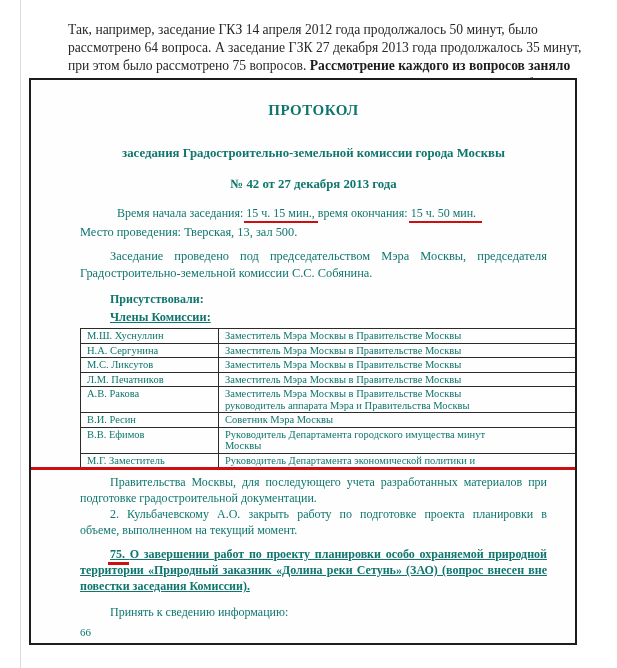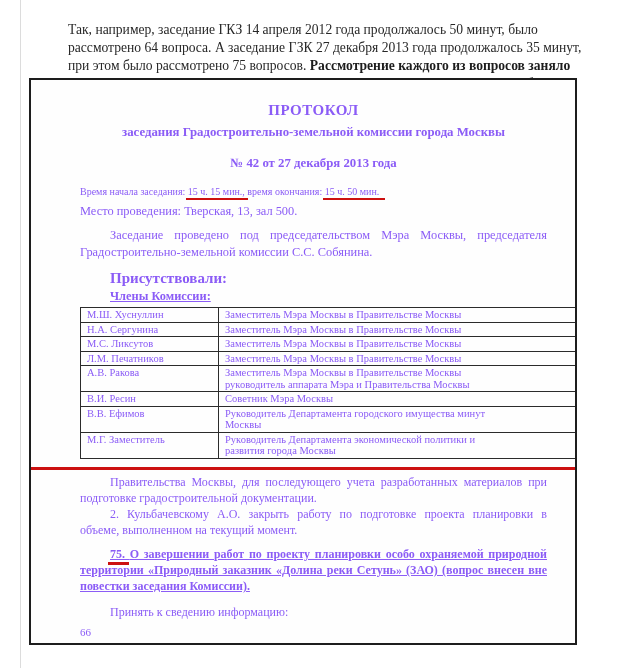--- a/index.html
+++ b/index.html
@@ -13,31 +13,31 @@
   .intro{
     position:absolute;left:68px;top:7px;width:524px;
     font-size:13.6px;line-height:18px;color:#272727;
   }
   .intro b{color:#1d1d1d;}
   
   .frame{
     position:absolute;left:29px;top:78px;width:548px;height:567px;
     border:2px solid #1d1d1d;background:#fefefe;box-sizing:border-box;
   }
-  .scan{color:#8b5cf6;}
+  .scan{color:#0f766e;}
   .scan-top{height:387px;overflow:hidden;padding:0 28px 0 49px;}
   .scan-bottom{height:168px;overflow:hidden;padding:4px 28px 0 49px;font-size:12px;line-height:16px;}
   .divider{height:3px;background:#cc1010;}
   .t-title{text-align:center;font-weight:bold;font-size:15px;margin-top:22px;letter-spacing:.5px;line-height:17px;}
-  .t-sub{text-align:center;font-weight:bold;font-size:12.8px;margin-top:5px;line-height:16px;}
+  .t-sub{text-align:center;font-weight:bold;font-size:12.8px;margin-top:26px;line-height:16px;}
   .t-num{text-align:center;font-weight:bold;font-size:12.8px;margin-top:15px;line-height:16px;}
-  .t-time{font-size:10px;margin-top:13px;line-height:16px;}
+  .t-time{font-size:12px;margin-top:13px;line-height:16px;margin-left:37px;}
   .t-loc{font-size:12.4px;margin-top:3px;line-height:16px;}
   .t-chair{font-size:12.4px;line-height:17px;margin-top:8px;text-align:justify;text-indent:30px;}
-  .t-att{font-weight:bold;margin-left:30px;margin-top:9px;font-size:15px;line-height:16px;}
+  .t-att{font-weight:bold;margin-left:30px;margin-top:9px;font-size:12px;line-height:16px;}
   .t-mem{font-weight:bold;text-decoration:underline;margin-left:30px;margin-top:2px;font-size:12.4px;line-height:16px;}
   table.members{border-collapse:collapse;margin-top:3px;width:511px;font-size:10.5px;line-height:11.5px;}
   table.members td{border:1px solid #2b2b2b;padding:1px 6px;vertical-align:top;}
   table.members td.name{width:125px;}
   table.members td.role{white-space:pre-line;}
   
   .rmark{position:relative;}
   .rmark::after{content:"";position:absolute;left:-2px;right:-6px;bottom:-3px;height:2.5px;background:#cc1010;}
   .rmark75{position:relative;}
   .rmark75::after{content:"";position:absolute;left:-2px;right:-4px;bottom:-4px;height:3px;background:#cc1010;}

